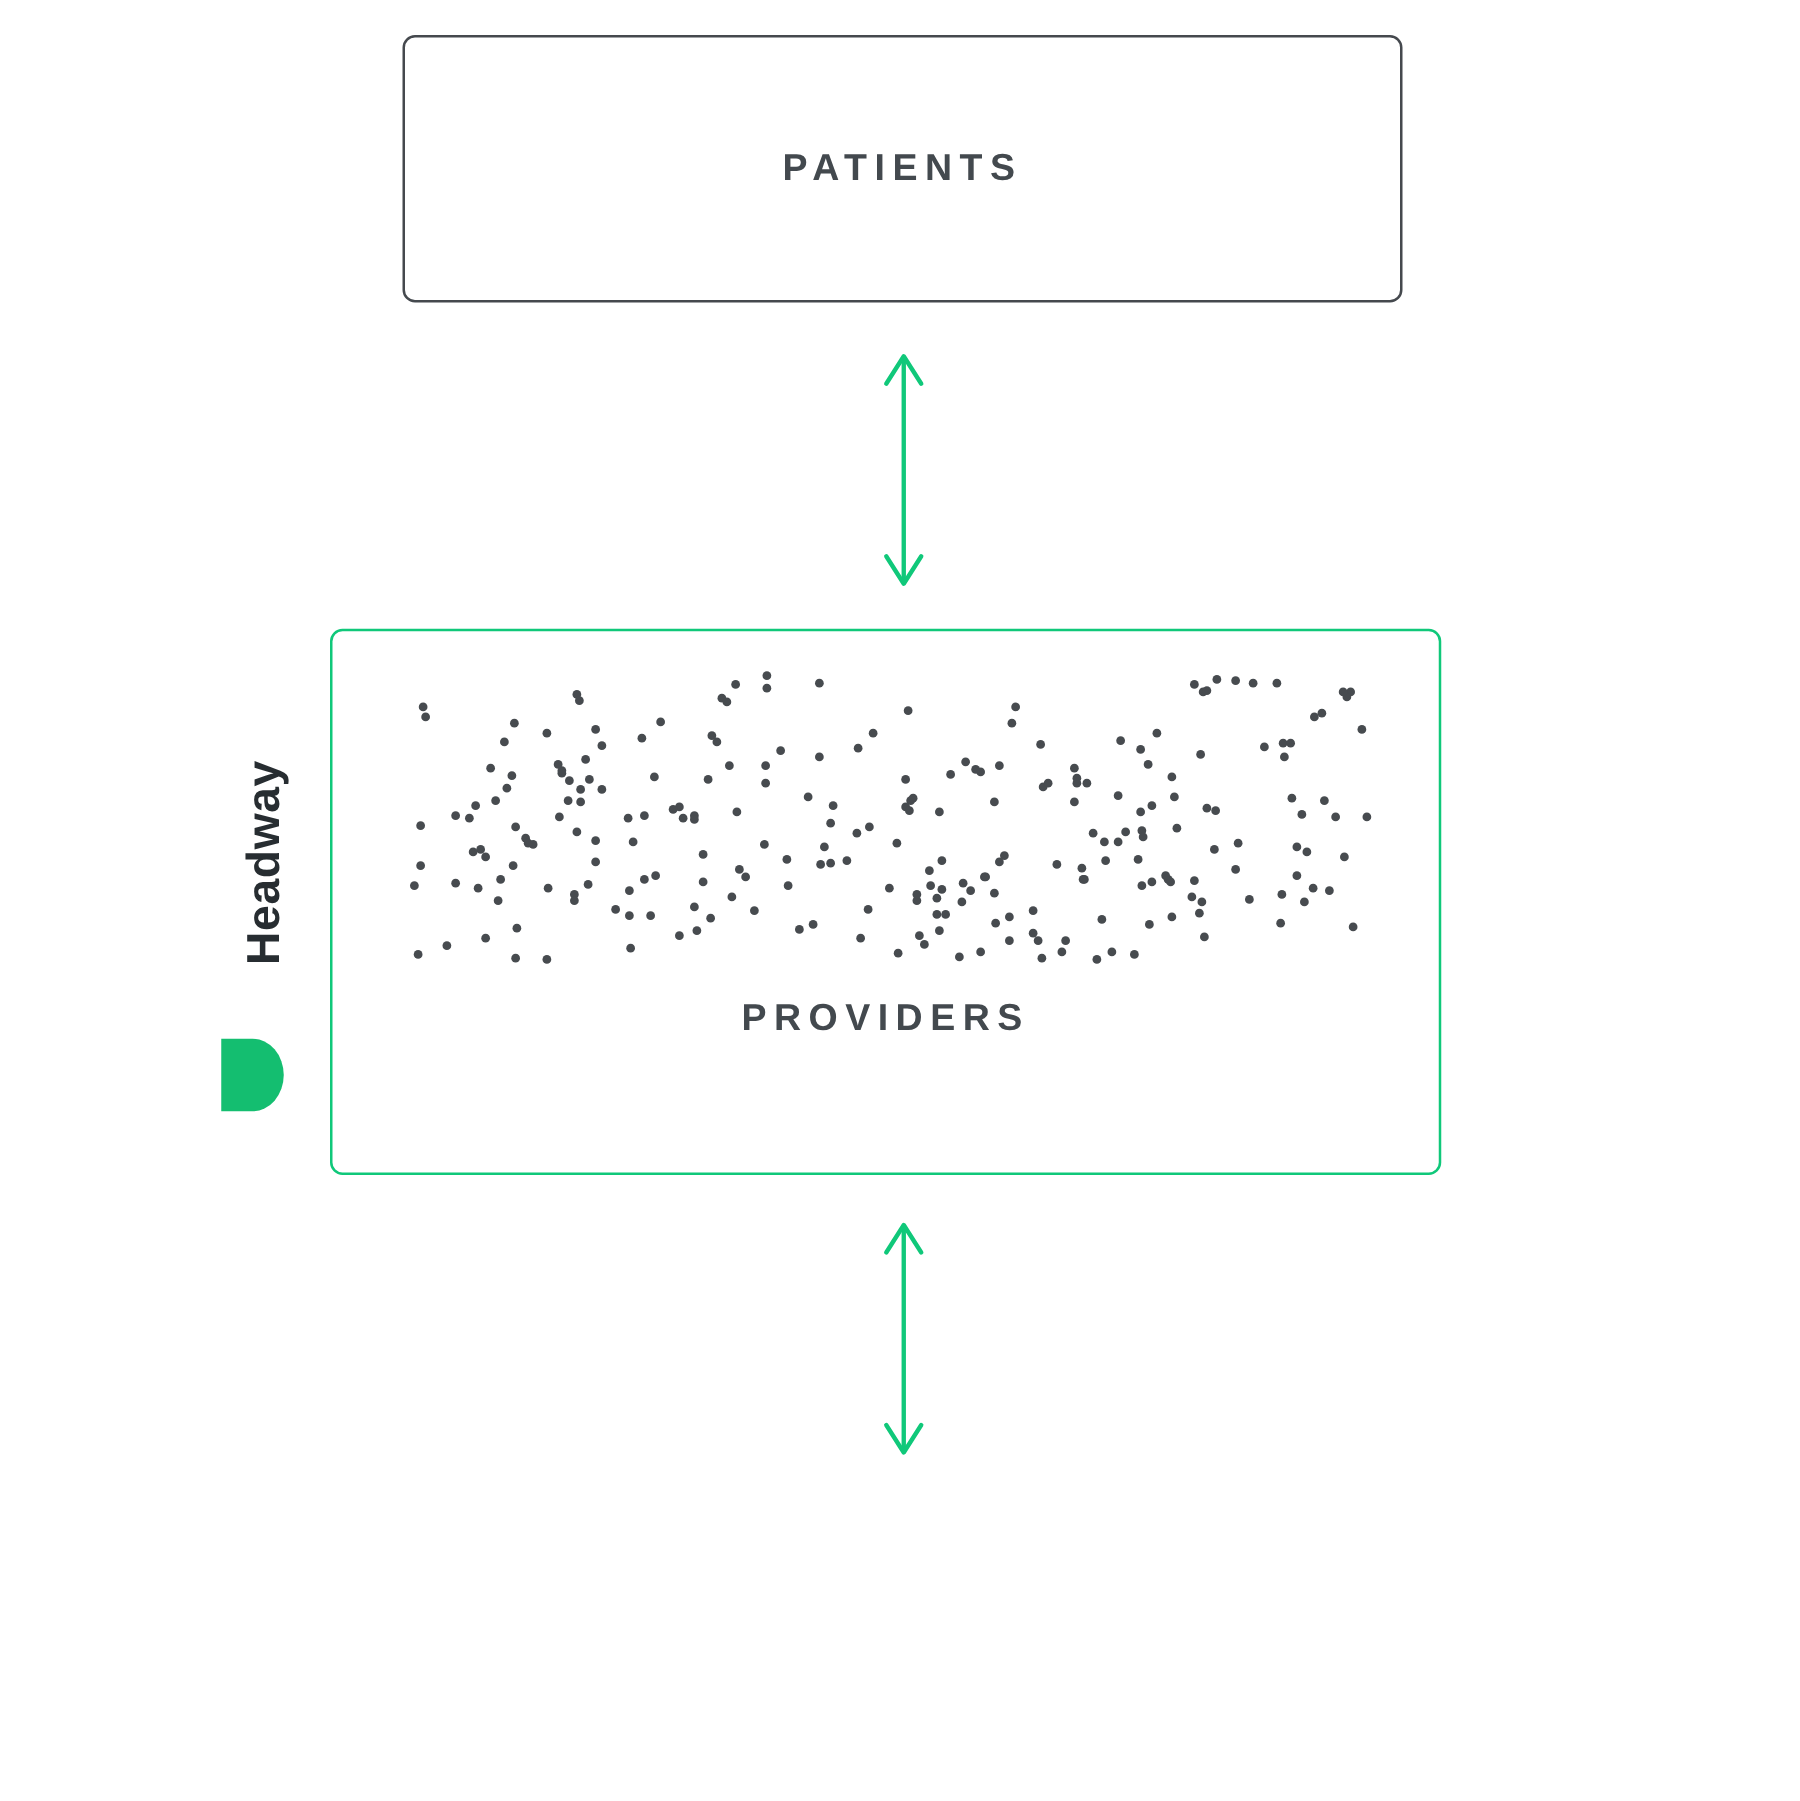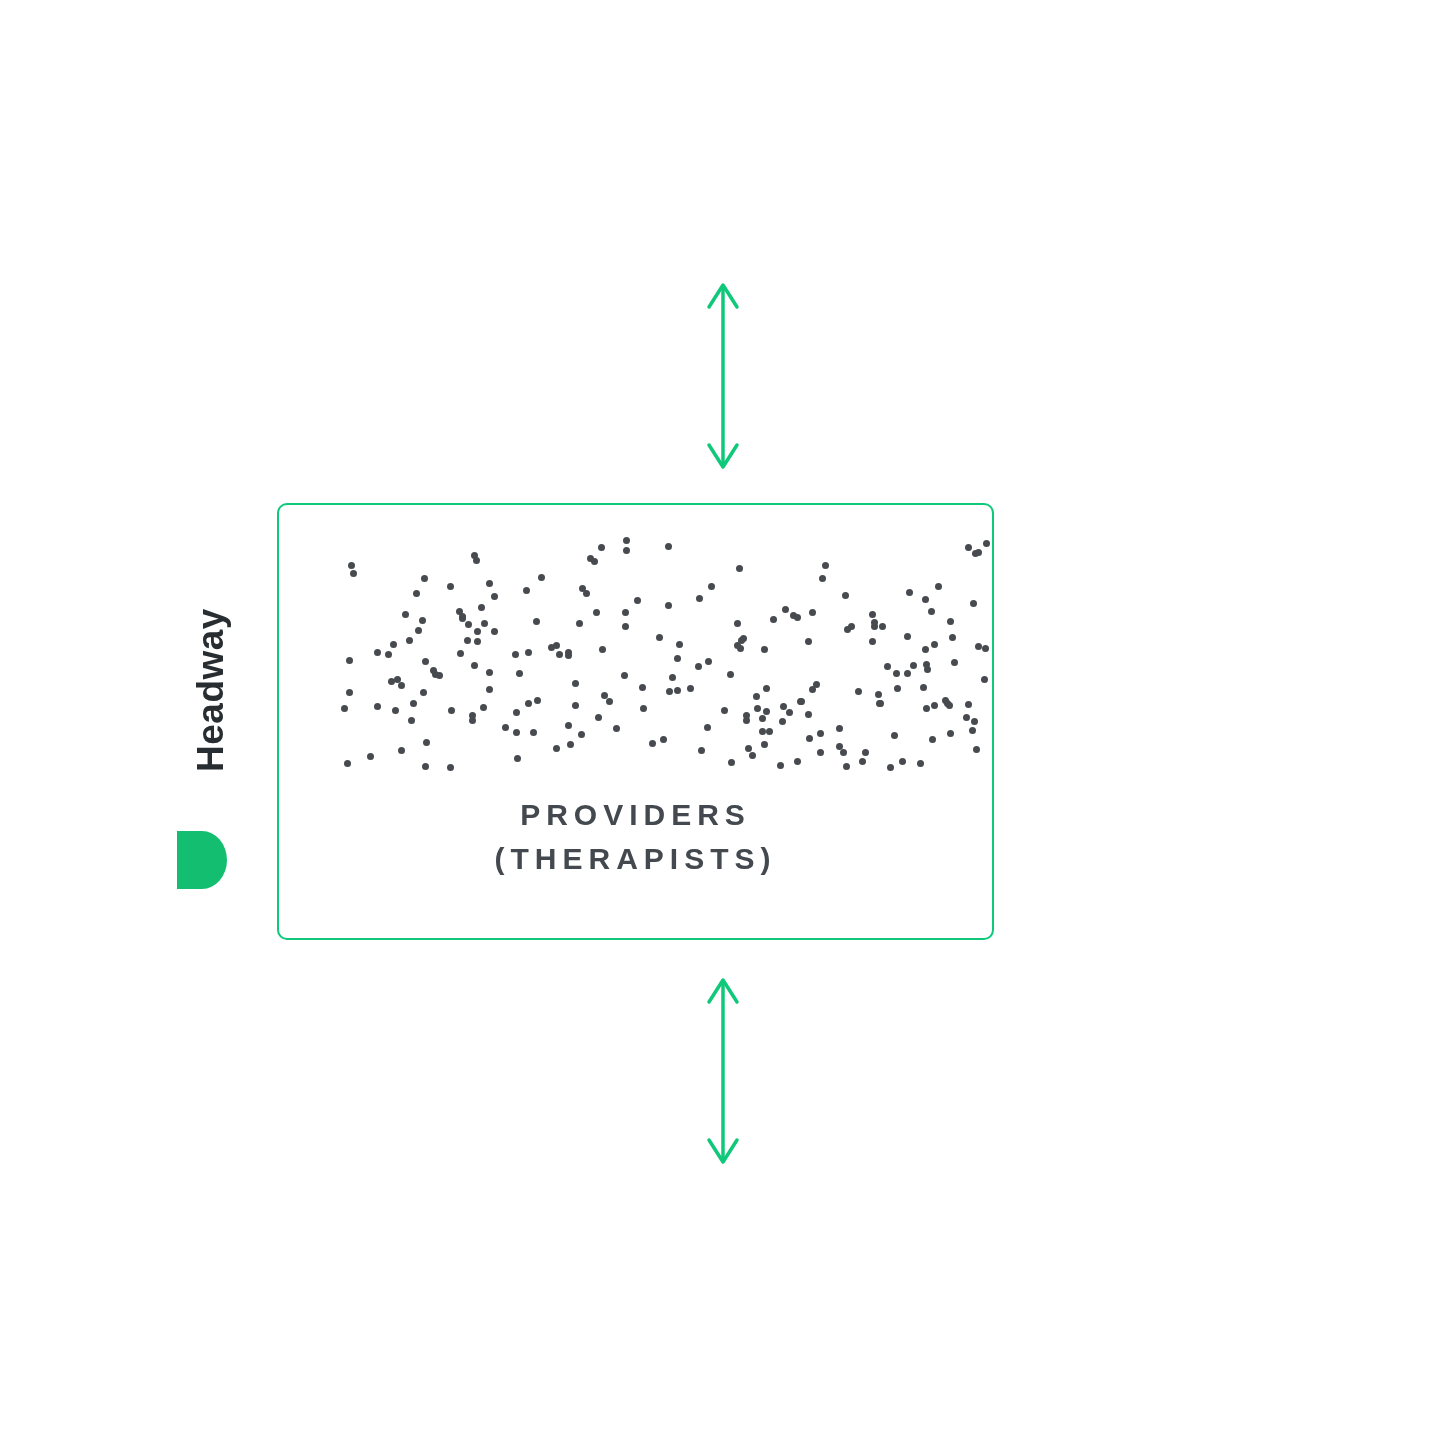--- a/index.html
+++ b/index.html
@@ -33,21 +33,21 @@
     letter-spacing:6px;
     text-transform:uppercase;
     text-align:center;
     line-height:44px;
   }
 
   #patients-box{left:322px;top:28px;width:800px;height:214px;}
   #payers-box{left:322px;top:1205px;width:800px;height:205px;}
 
   #providers-box{
-    left:277px;top:503px;width:717px;height:437px;
+    left:264px;top:503px;width:889px;height:437px;
     display:block;
   }
   .dots-area{position:absolute;left:0;top:0;right:0;bottom:0;overflow:hidden;}
   .dot{
     position:absolute;width:7px;height:7px;border-radius:50%;
     background:var(--dot-color);
   }
   .providers-label-wrap{
     position:absolute;left:0;right:0;top:288px;
     text-align:center;
@@ -80,20 +80,23 @@
     width:50px;height:58px;
     background:var(--logo-green);
     border-radius:0 50% 50% 0;
   }
 </style>
 </head>
 <body>
 
 <div class="canvas">
 
+  <div class="node-box" id="patients-box">
+    <div class="node-label">PATIENTS</div>
+  </div>
 
   <svg class="arrow-svg" id="arrow-top" style="left:703px;top:281px;" width="40" height="190" viewBox="0 0 40 190">
     <line class="stroke" x1="20" y1="8" x2="20" y2="182"></line>
     <polyline class="stroke" points="6,26 20,4 34,26"></polyline>
     <polyline class="stroke" points="6,164 20,186 34,164"></polyline>
   </svg>
 
   <div class="node-box green" id="providers-box">
     <div class="dots-area" id="dots-area">
         <div class="dot" style="left: 70.9px; top: 65.1px;"></div>
@@ -342,21 +345,20 @@
         <div class="dot" style="left: 684.3px; top: 208.6px;"></div>
         <div class="dot" style="left: 775.7px; top: 173.2px;"></div>
         <div class="dot" style="left: 599.8px; top: 118.1px;"></div>
         <div class="dot" style="left: 292.9px; top: 196.8px;"></div>
         <div class="dot" style="left: 321.6px; top: 187.1px;"></div>
         <div class="dot" style="left: 109px; top: 172.6px;"></div>
         <div class="dot" style="left: 502.6px; top: 101.4px;"></div>
       </div>
     <div class="providers-label-wrap">
       <div class="node-label">PROVIDERS</div>
-      <div class="node-label">(THERAPISTS)</div>
     </div>
   </div>
 
   <div id="headway-wordmark">Headway</div>
   <div id="headway-logo-mark"></div>
 
   <svg class="arrow-svg" id="arrow-bottom" style="left:703px;top:976px;" width="40" height="190" viewBox="0 0 40 190">
     <line class="stroke" x1="20" y1="8" x2="20" y2="182"></line>
     <polyline class="stroke" points="6,26 20,4 34,26"></polyline>
     <polyline class="stroke" points="6,164 20,186 34,164"></polyline>

